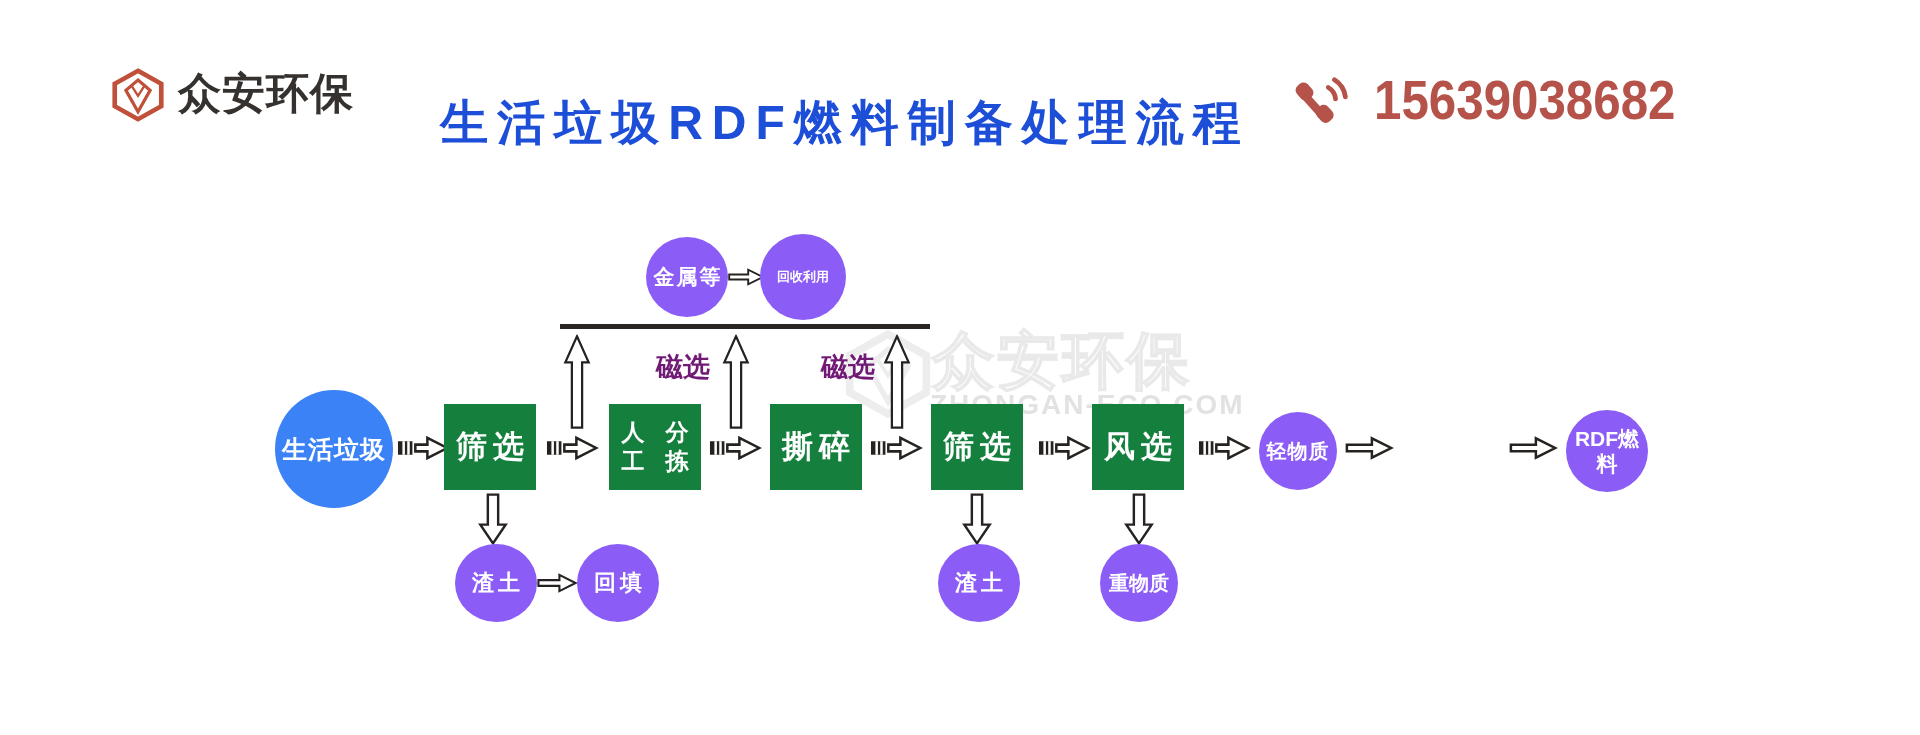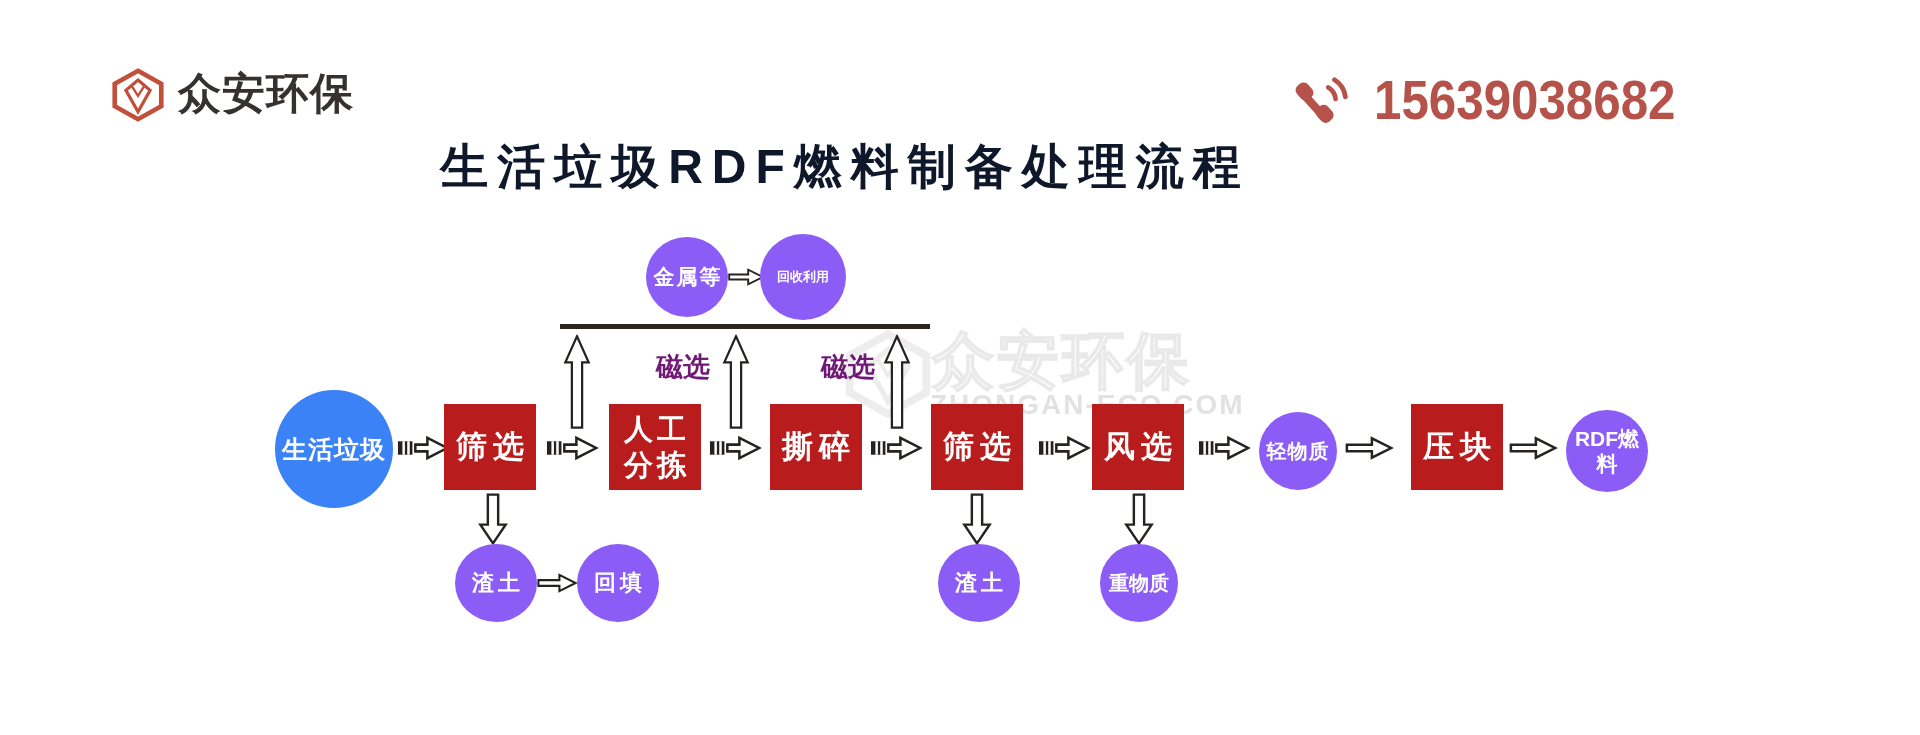--- a/index.html
+++ b/index.html
@@ -3,29 +3,29 @@
 <meta charset="utf-8">
 <style>
   html,body{margin:0;padding:0;background:#fff;}
   .stage{
     position:relative;width:1920px;height:735px;background:#ffffff;
     font-family:"Liberation Sans","DejaVu Sans",sans-serif;overflow:hidden;border-radius:22px;
   }
   .abs{position:absolute;}
   
   .brand-text{font-size:43px;font-weight:bold;color:#35312e;letter-spacing:1px;line-height:54px;white-space:nowrap;}
-  .title{font-size:48px;font-weight:bold;color:#0f172a;letter-spacing:9px;white-space:nowrap;transform:translateX(-50%);line-height:1.05;margin-top:44px;}
+  .title{font-size:48px;font-weight:bold;color:#1d4ed8;letter-spacing:9px;white-space:nowrap;transform:translateX(-50%);line-height:1.05;}
   .phone{font-size:56px;font-weight:bold;color:#b5524a;white-space:nowrap;transform:scaleX(.88);transform-origin:left center;line-height:1;}
   
   .rbox{
-    position:absolute;width:92px;height:86px;background:#b91c1c;color:#fff;
+    position:absolute;width:92px;height:86px;background:#15803d;color:#fff;
     display:flex;align-items:center;justify-content:center;text-align:center;
     font-weight:bold;font-size:31px;letter-spacing:6px;padding-left:6px;box-sizing:border-box;line-height:1.25;
   }
-  .rbox.two-line{font-size:29px;letter-spacing:4px;padding-left:4px;flex-direction:column;}
+  .rbox.two-line{font-size:23px;letter-spacing:4px;padding-left:4px;}
   .rcircle,.bcircle{
     position:absolute;border-radius:50%;color:#fff;display:flex;flex-direction:column;
     align-items:center;justify-content:center;text-align:center;font-weight:bold;line-height:1.2;
   }
   .rcircle{background:#3b82f6;}
   .bcircle{background:#8b5cf6;}
   .maglabel{position:absolute;width:110px;text-align:right;font-size:27px;font-weight:bold;color:#701a75;}
   .hline{position:absolute;background:#2b2521;}
   
   .wm-brand{font-size:62px;font-weight:bold;letter-spacing:3px;color:transparent;-webkit-text-stroke:1.5px #e9e9e9;white-space:nowrap;line-height:1;}
@@ -146,21 +146,20 @@
   <svg class="abs" style="left:1198px;top:433px" width="54" height="30" viewBox="0 0 56 30">
       <use href="#sym-striped-arrow"></use>
     </svg>
 
   <div class="bcircle" style="left:1259px;top:412px;width:78px;height:78px;font-size:20px;letter-spacing:1px">轻物质</div>
 
   <svg class="abs" style="left:1344px;top:434px" width="50" height="28" viewBox="0 0 52 28">
       <use href="#sym-right-arrow"></use>
     </svg>
 
-  <div class="rbox" style="left:1411px;top:404px">压块</div>
 
   <svg class="abs" style="left:1508px;top:434px" width="50" height="28" viewBox="0 0 52 28">
       <use href="#sym-right-arrow"></use>
     </svg>
 
   <div class="bcircle" style="left:1566px;top:410px;width:82px;height:82px;font-size:21px">RDF燃料</div>
 
   <svg class="abs" style="left:478px;top:492px" width="30" height="54" viewBox="0 0 32 56">
       <use href="#sym-down-arrow"></use>
     </svg>

